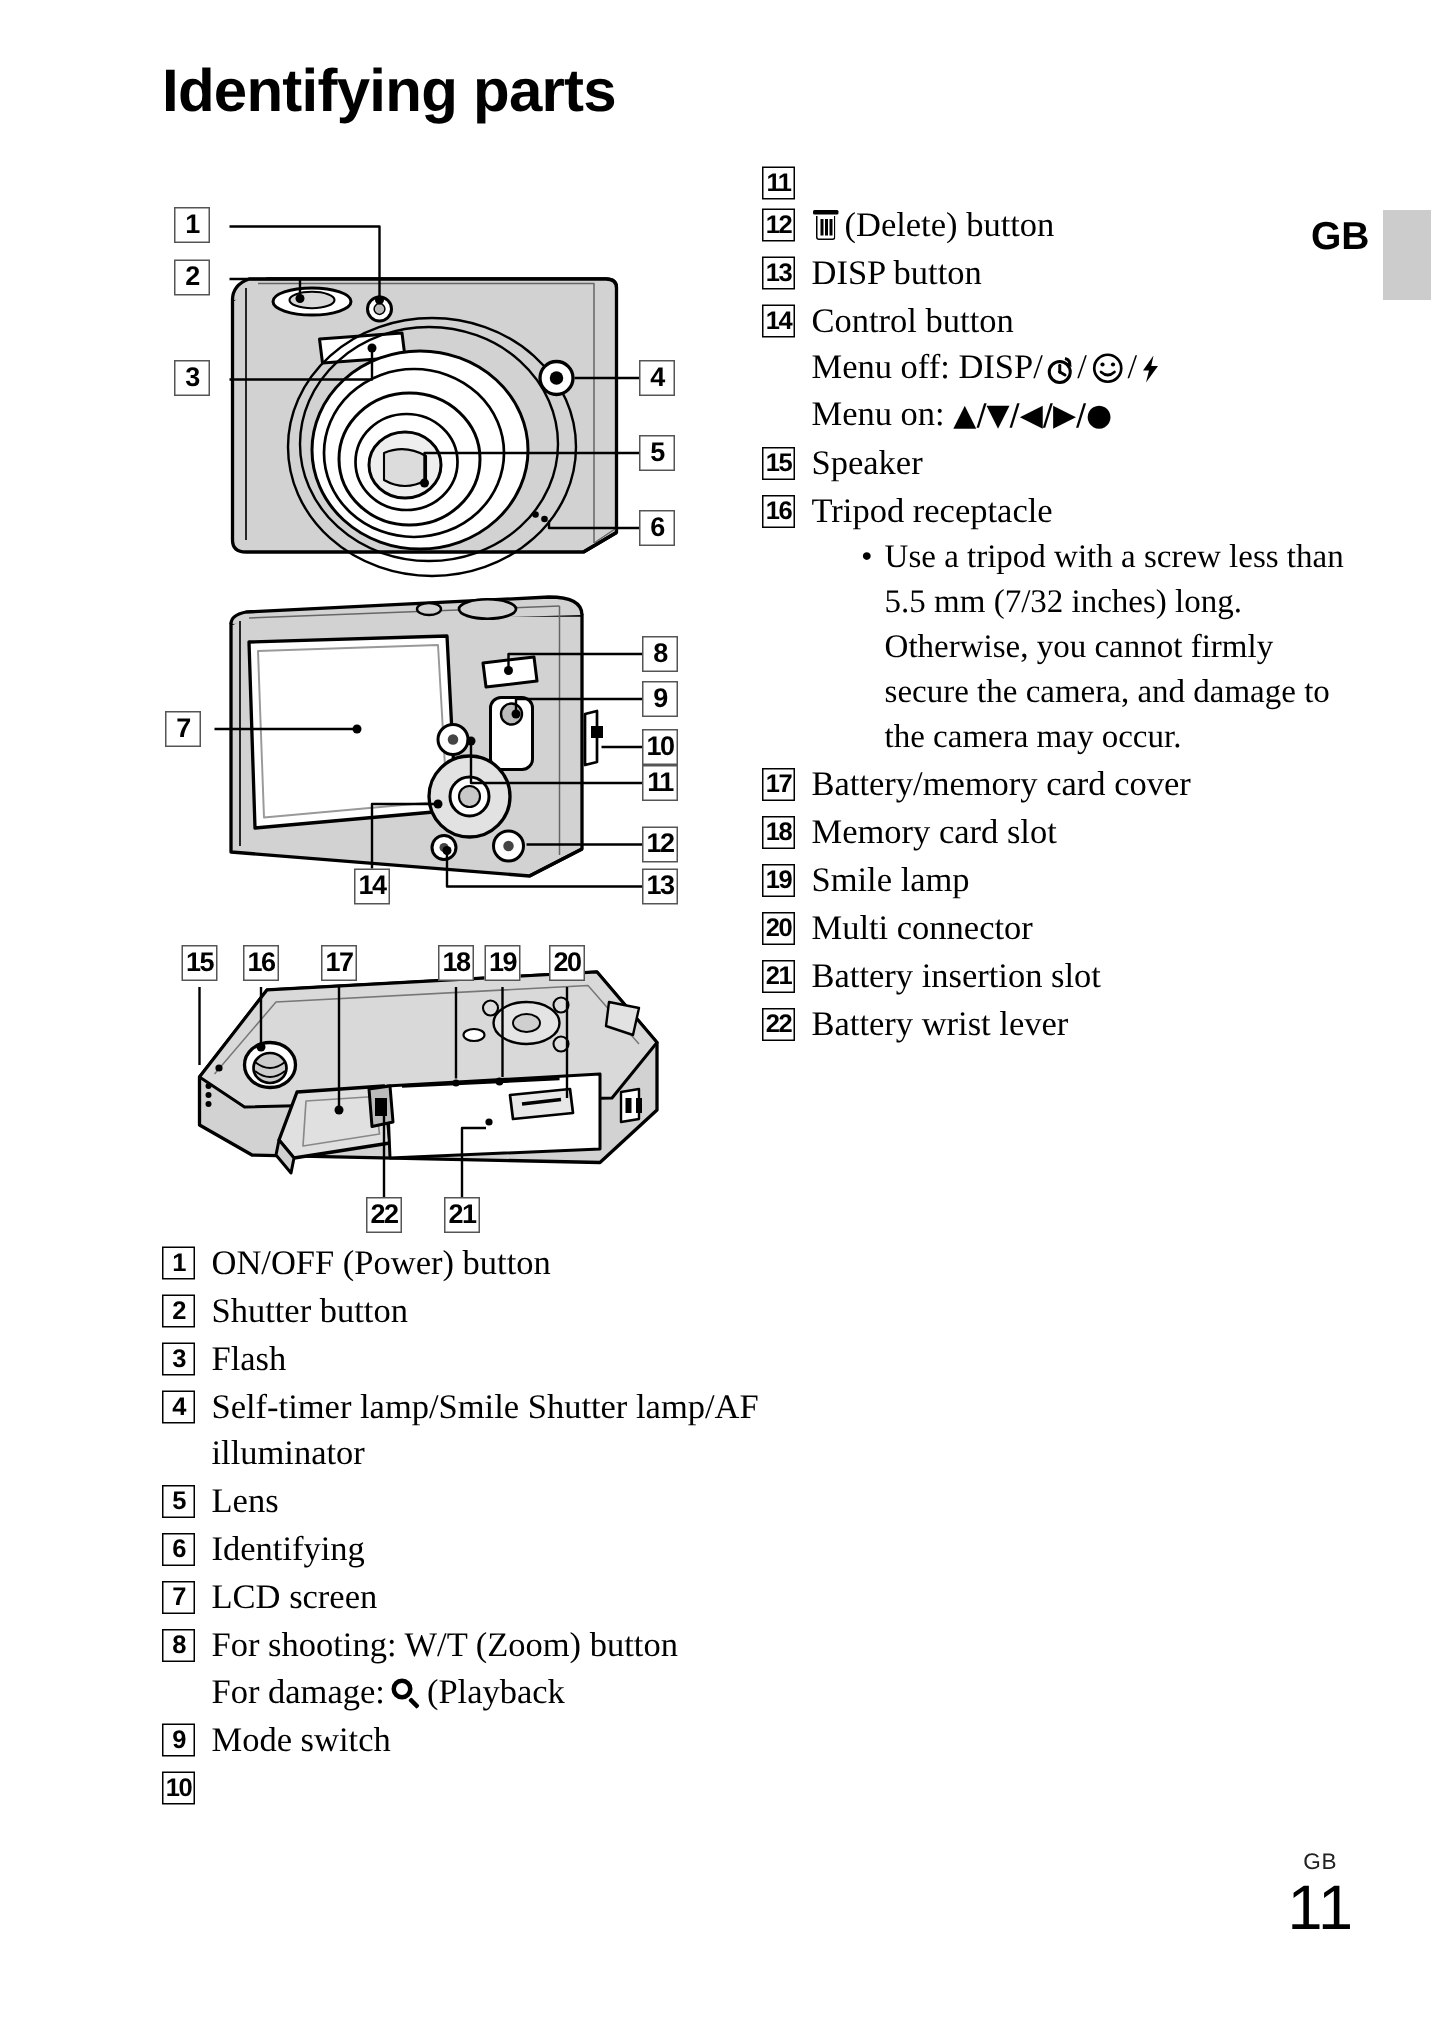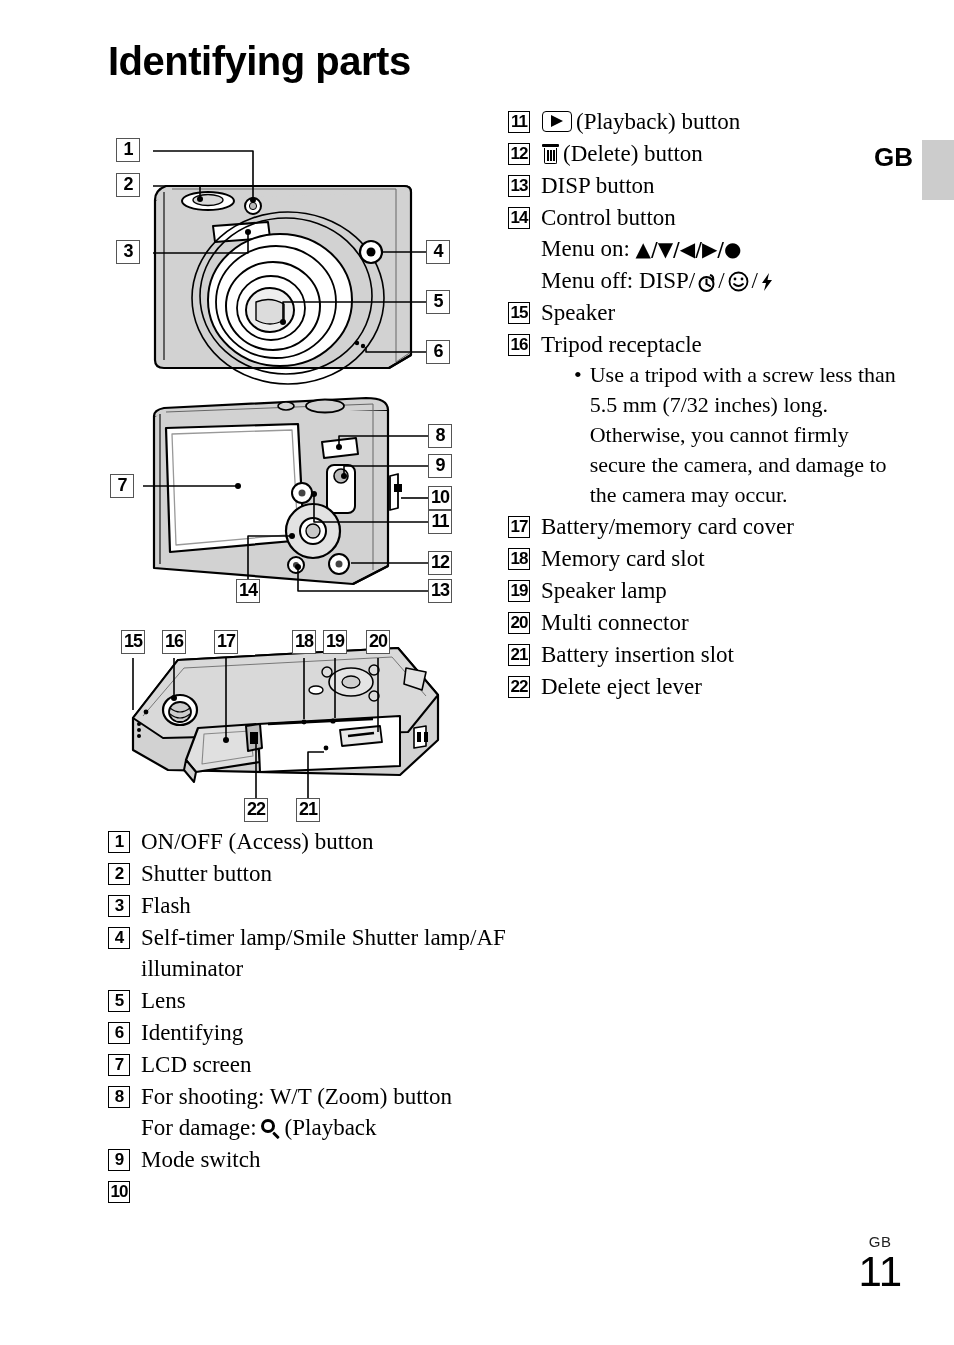--- a/index.html
+++ b/index.html
@@ -427,21 +427,21 @@
   <div class="callout-box" style="left:215px; top:10px;">19</div>
   <div class="callout-box" style="left:258px; top:10px;">20</div>
   <div class="callout-box" style="left:188px; top:178px;">21</div>
   <div class="callout-box" style="left:136px; top:178px;">22</div>
 </div>
 
 <div class="item-list" style="left:108px; top:826px; width:400px;">
 
   <div class="list-item">
     <div class="num-box">1</div>
-    <div class="item-text">ON/OFF (Access) button</div>
+    <div class="item-text">ON/OFF (Power) button</div>
   </div>
 
   <div class="list-item">
     <div class="num-box">2</div>
     <div class="item-text">Shutter button</div>
   </div>
 
   <div class="list-item">
     <div class="num-box">3</div>
     <div class="item-text">Flash</div>
@@ -489,62 +489,59 @@
   <div class="list-item">
     <div class="num-box">10</div>
   </div>
 
 </div>
 
 <div class="item-list" style="left:508px; top:106px; width:400px;">
 
   <div class="list-item">
     <div class="num-box">11</div>
-    <div class="item-text">
-      <span class="icon-playback glyph"></span><span>(Playback) button</span>
-    </div>
   </div>
 
   <div class="list-item">
     <div class="num-box">12</div>
     <div class="item-text">
       <span class="icon-trash glyph"><span class="lid"></span><span class="body"></span><span class="rib" style="left:5px;"></span><span class="rib" style="left:8.2px;"></span><span class="rib" style="left:11.4px;"></span></span><span>(Delete) button</span>
     </div>
   </div>
 
   <div class="list-item">
     <div class="num-box">13</div>
     <div class="item-text">DISP button</div>
   </div>
 
   <div class="list-item">
     <div class="num-box">14</div>
     <div class="item-text">
       <span>Control button</span>
-      <div class="subline">
-        <span>Menu on:</span>
-        <span class="arrow-glyph">▲/▼/◀/▶/●</span>
-      </div>
       <div class="subline">
         <span>Menu off:</span>
         <span>DISP/</span><span class="icon-selftimer glyph"><svg width="19" height="19" viewBox="0 0 19 19">
               <circle cx="9.5" cy="11" r="7" fill="none" stroke="#000" stroke-width="2"></circle>
               <path d="M9.5 11 L9.5 6.5" stroke="#000" stroke-width="2" stroke-linecap="round"></path>
               <path d="M9.5 11 L13 13" stroke="#000" stroke-width="2" stroke-linecap="round"></path>
               <path d="M13 2 Q17 3 16 7" fill="none" stroke="#000" stroke-width="2"></path>
               <path d="M14 6.5 L17.5 7.5 L16.5 4" fill="#000"></path>
             </svg></span><span>/</span><span class="icon-smile glyph"><svg width="21" height="21" viewBox="0 0 21 21">
               <circle cx="10.5" cy="10.5" r="9" fill="none" stroke="#000" stroke-width="1.8"></circle>
               <circle cx="7" cy="8" r="1.4" fill="#000"></circle>
               <circle cx="14" cy="8" r="1.4" fill="#000"></circle>
               <path d="M6 13 Q10.5 17 15 13" fill="none" stroke="#000" stroke-width="1.8" stroke-linecap="round"></path>
             </svg></span><span>/</span><span class="icon-flash glyph"><svg width="14" height="20" viewBox="0 0 14 20">
               <path d="M9 1 L2 11 L6 11 L4 19 L12 8 L7.5 8 Z" fill="#000"></path>
             </svg></span>
       </div>
+      <div class="subline">
+        <span>Menu on:</span>
+        <span class="arrow-glyph">▲/▼/◀/▶/●</span>
+      </div>
     </div>
   </div>
 
   <div class="list-item">
     <div class="num-box">15</div>
     <div class="item-text">Speaker</div>
   </div>
 
   <div class="list-item">
     <div class="num-box">16</div>
@@ -562,36 +559,36 @@
     <div class="item-text">Battery/memory card cover</div>
   </div>
 
   <div class="list-item">
     <div class="num-box">18</div>
     <div class="item-text">Memory card slot</div>
   </div>
 
   <div class="list-item">
     <div class="num-box">19</div>
-    <div class="item-text">Speaker lamp</div>
+    <div class="item-text">Smile lamp</div>
   </div>
 
   <div class="list-item">
     <div class="num-box">20</div>
     <div class="item-text">Multi connector</div>
   </div>
 
   <div class="list-item">
     <div class="num-box">21</div>
     <div class="item-text">Battery insertion slot</div>
   </div>
 
   <div class="list-item">
     <div class="num-box">22</div>
-    <div class="item-text">Delete eject lever</div>
+    <div class="item-text">Battery wrist lever</div>
   </div>
 
 </div>
 
 <div id="footer">
   <span id="footer-lang">GB</span>
   <span id="footer-page">11</span>
 </div>
 
 </body></html>

